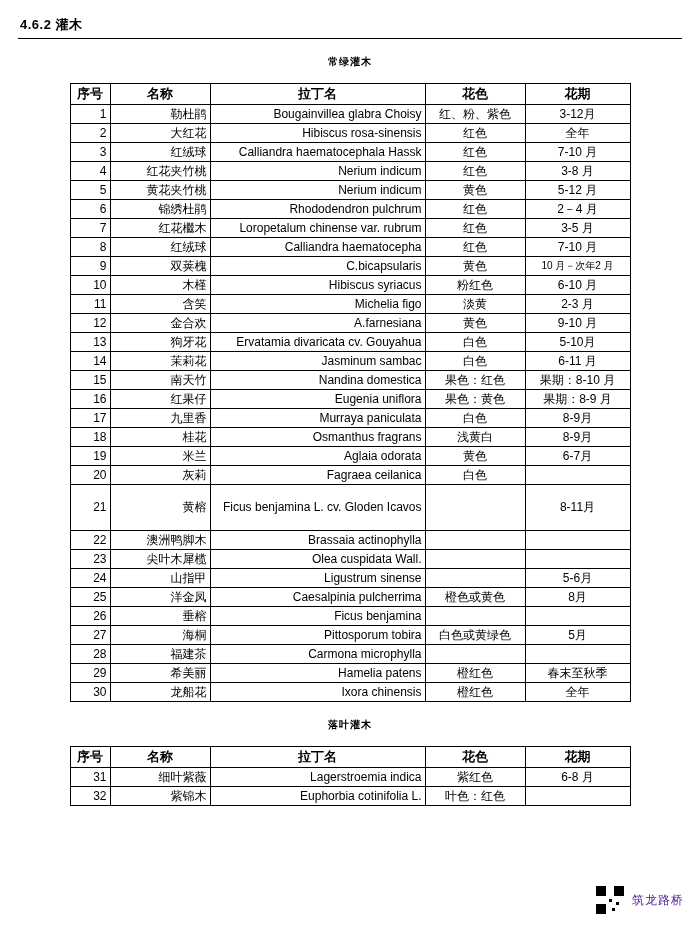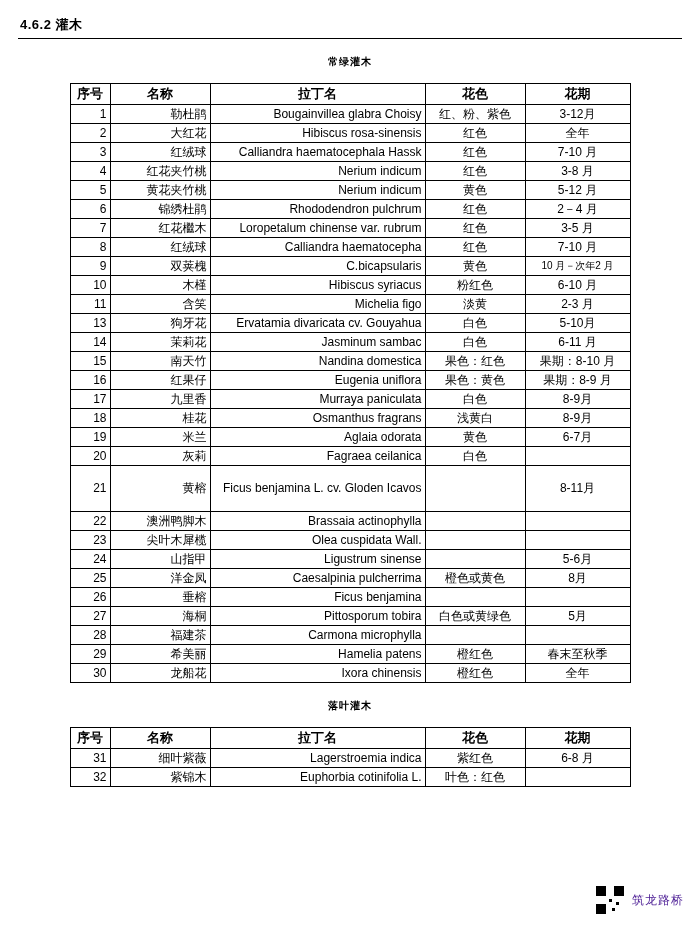--- a/index.html
+++ b/index.html
@@ -199,20 +199,27 @@
         <td class="c-period">6-10 月</td>
       </tr>
       <tr>
         <td class="c-idx">11</td>
         <td class="c-name">含笑</td>
         <td class="c-latin">Michelia figo</td>
         <td class="c-color">淡黄</td>
         <td class="c-period">2-3 月</td>
       </tr>
       <tr>
+        <td class="c-idx">12</td>
+        <td class="c-name">金合欢</td>
+        <td class="c-latin">A.farnesiana</td>
+        <td class="c-color">黄色</td>
+        <td class="c-period">9-10 月</td>
+      </tr>
+      <tr>
         <td class="c-idx">13</td>
         <td class="c-name">狗牙花</td>
         <td class="c-latin">Ervatamia divaricata cv. Gouyahua</td>
         <td class="c-color">白色</td>
         <td class="c-period">5-10月</td>
       </tr>
       <tr>
         <td class="c-idx">14</td>
         <td class="c-name">茉莉花</td>
         <td class="c-latin">Jasminum sambac</td>

